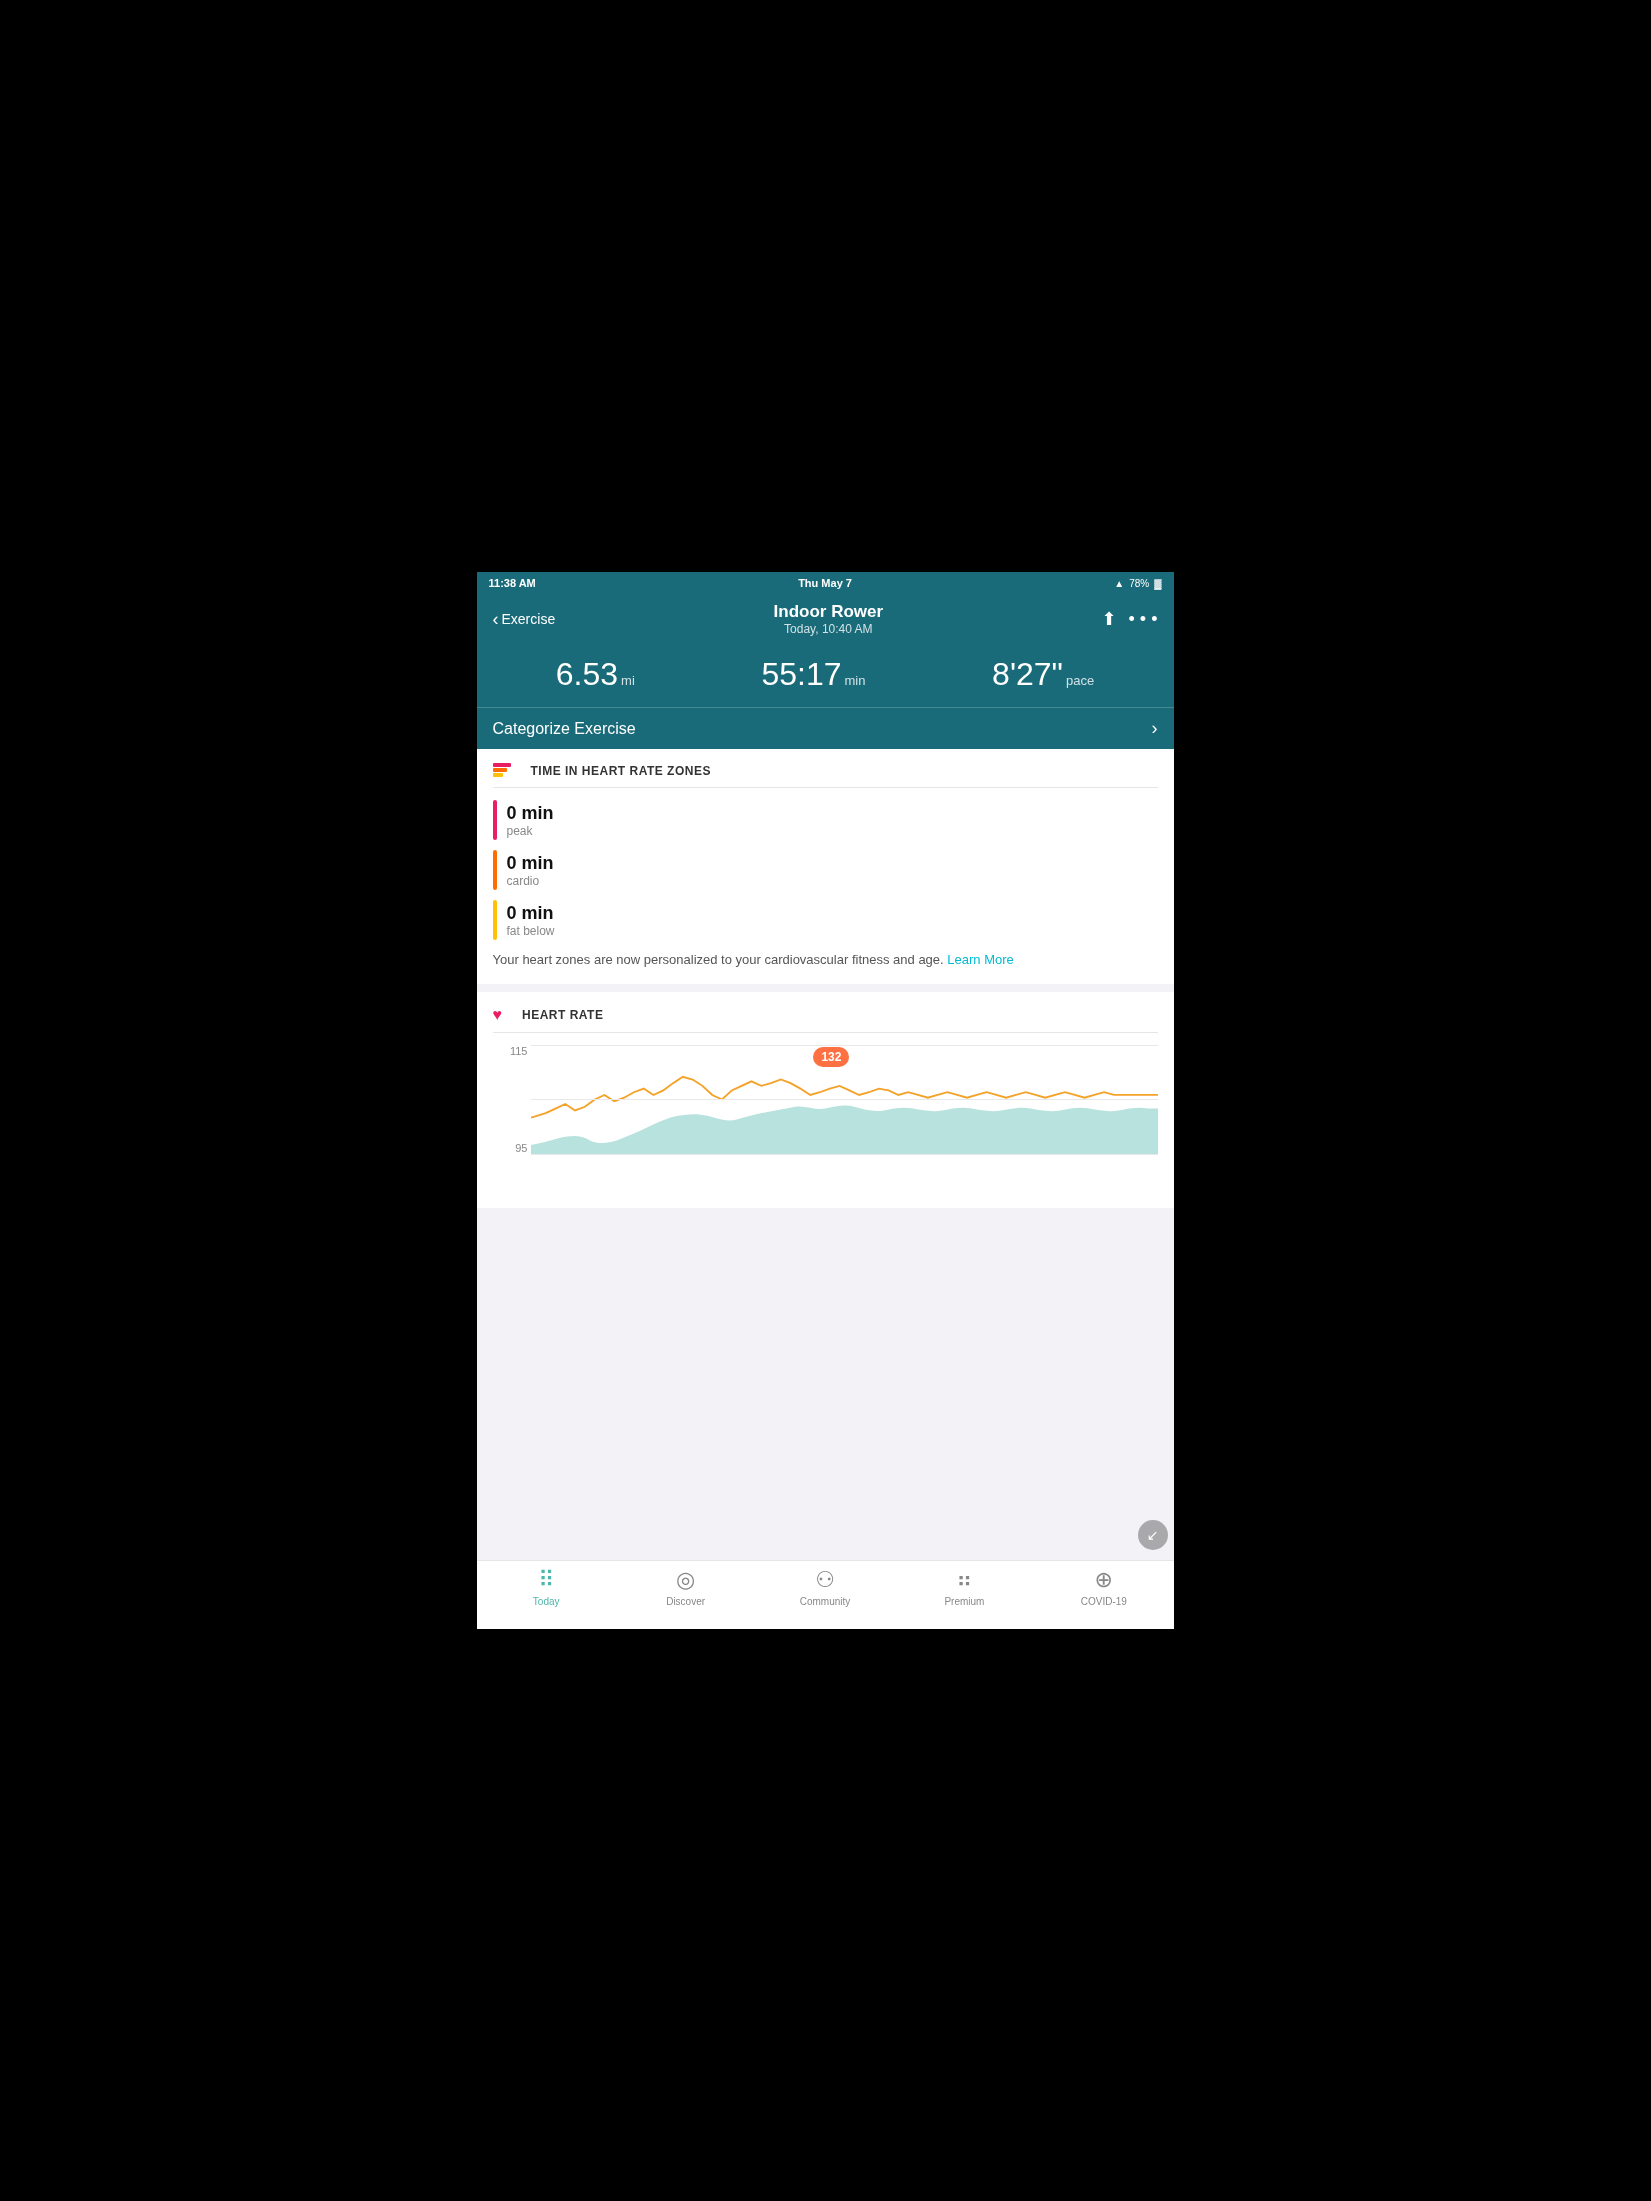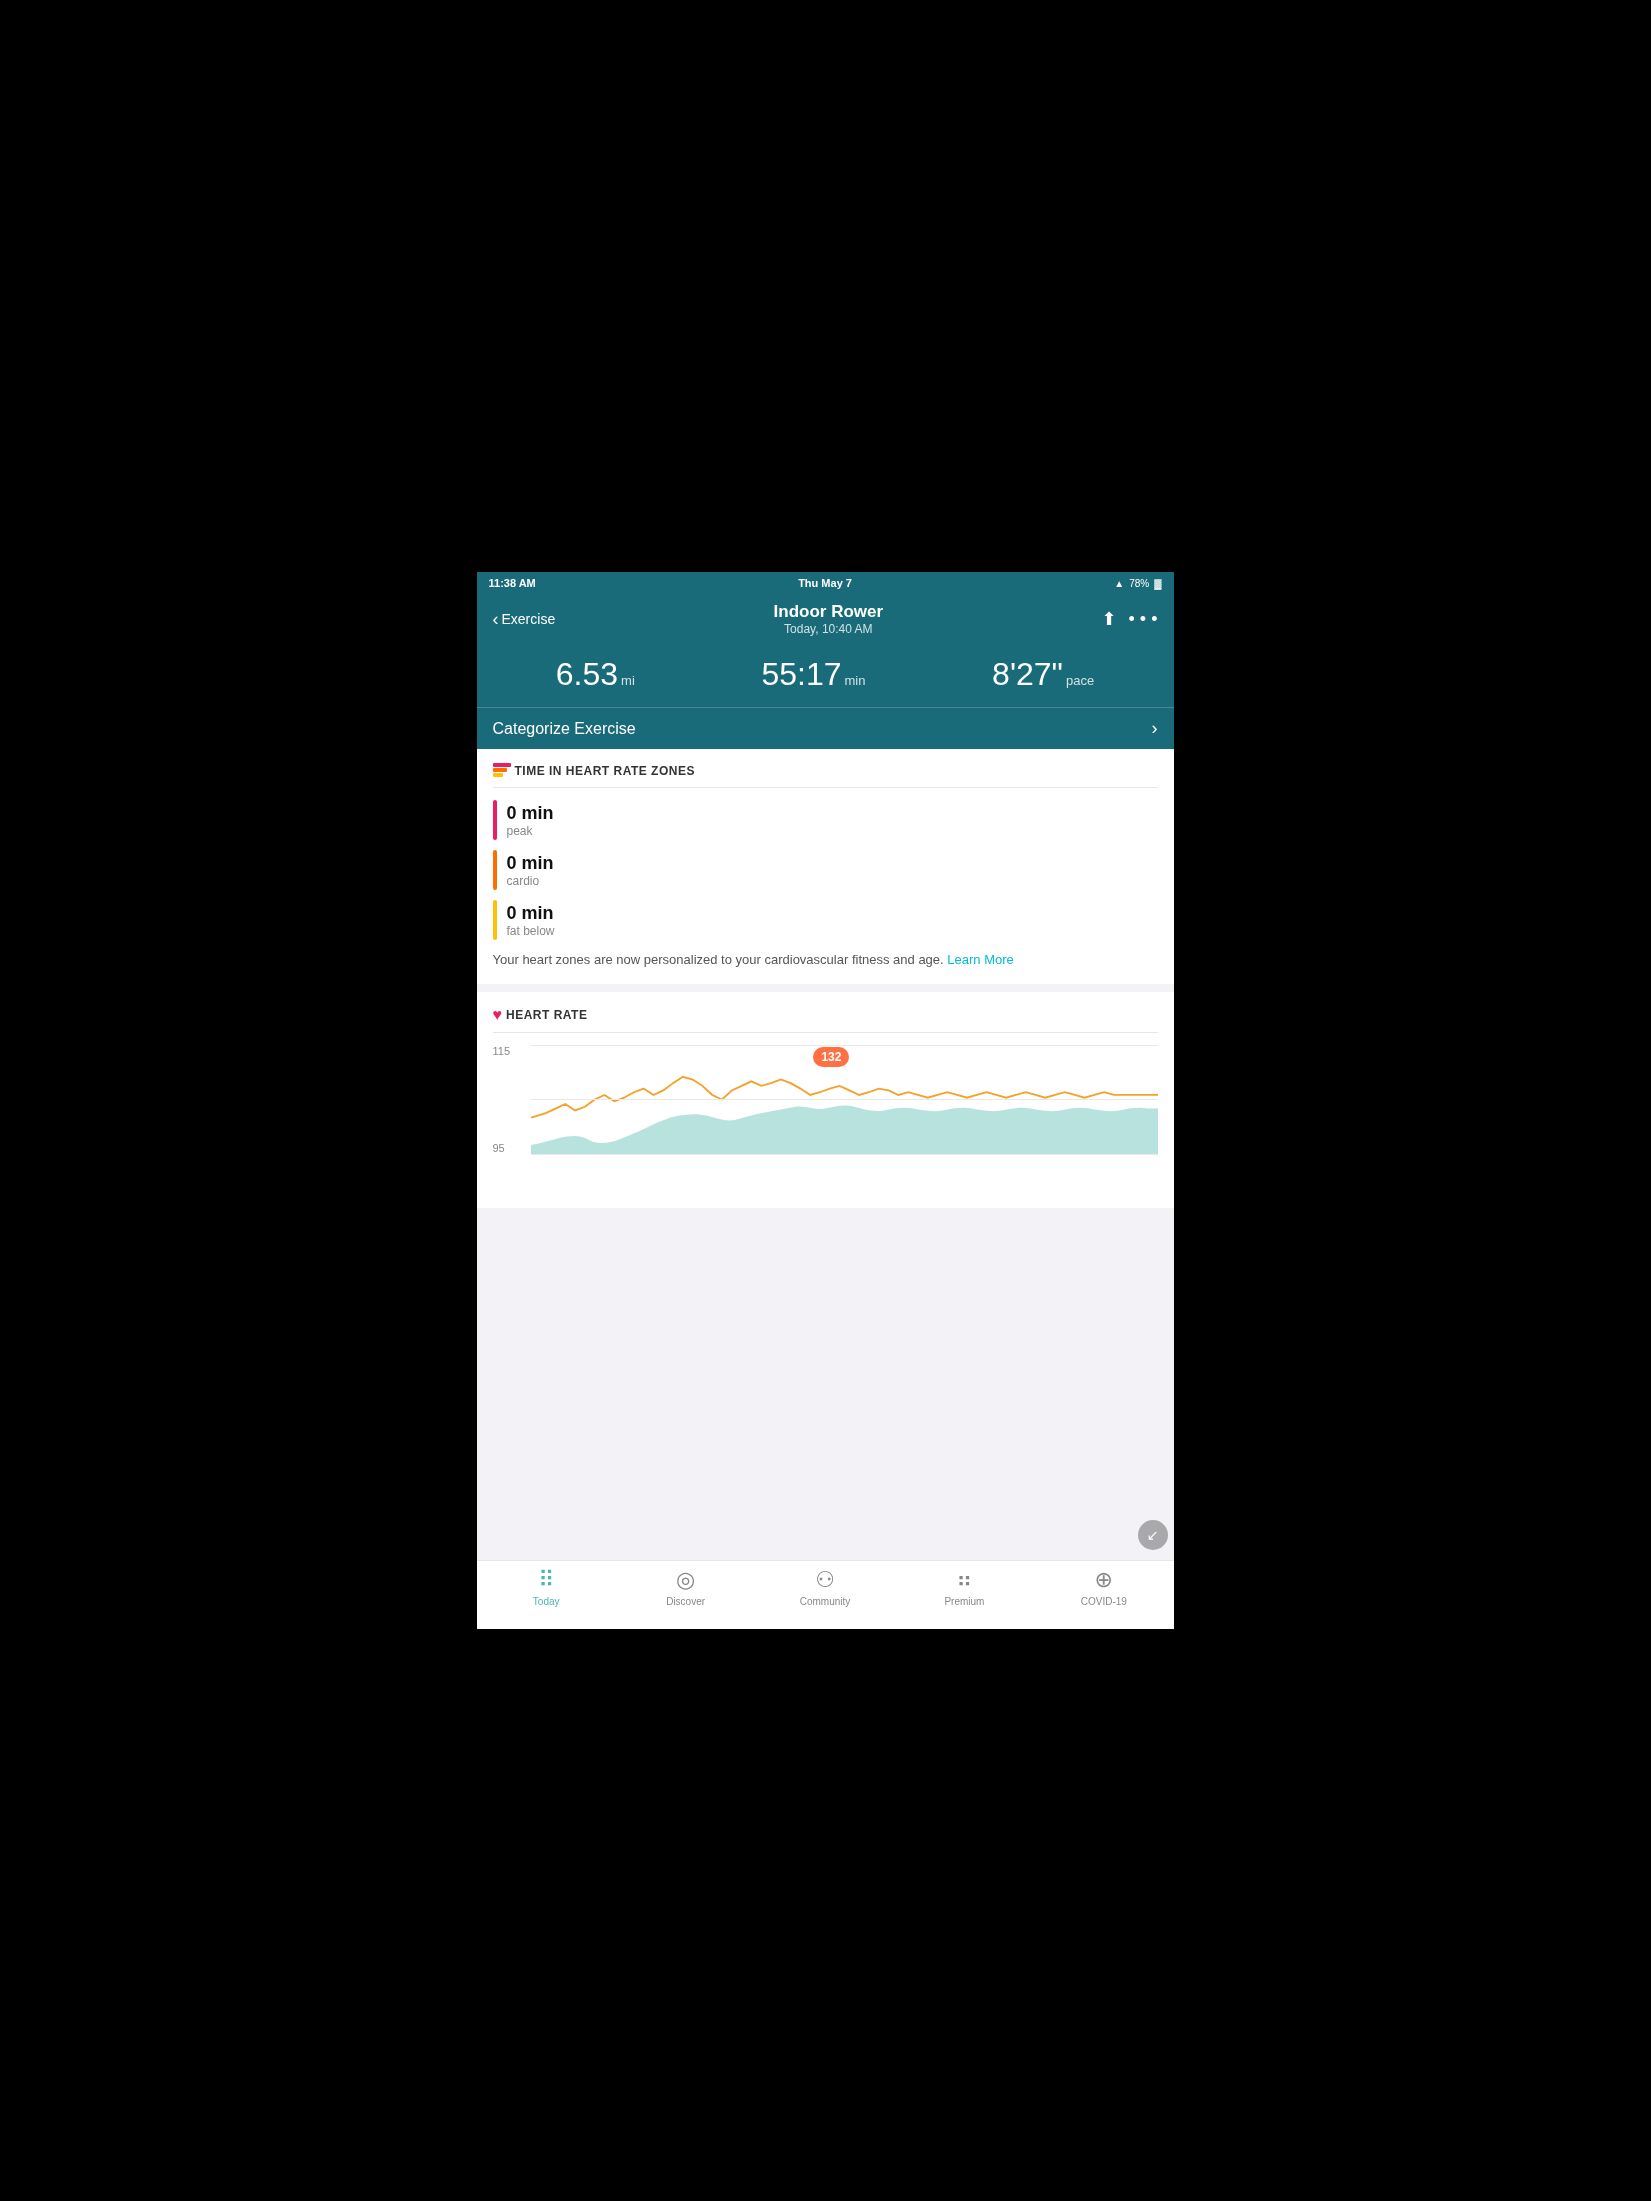--- a/index.html
+++ b/index.html
@@ -137,21 +137,21 @@
     }
     
     .section {
       background: white;
       margin: 0 0 8px 0;
       padding: 14px 16px;
     }
     .section-header {
       display: flex;
       align-items: center;
-      gap: 4px;
+      gap: 20px;
       margin-bottom: 12px;
       padding-bottom: 8px;
       border-bottom: 1px solid #e5e5ea;
     }
     .section-title {
       font-size: 12px;
       font-weight: 700;
       color: #333;
       letter-spacing: 0.5px;
       text-transform: uppercase;
@@ -238,20 +238,21 @@
       top: 0;
       bottom: 20px;
       width: 35px;
       display: flex;
       flex-direction: column;
       justify-content: space-between;
     }
     .chart-label {
       font-size: 11px;
       color: #888;
+      text-align: right;
     }
     .chart-area {
       position: absolute;
       left: 38px;
       right: 0;
       top: 0;
       bottom: 20px;
     }
     .chart-grid-line {
       position: absolute;

